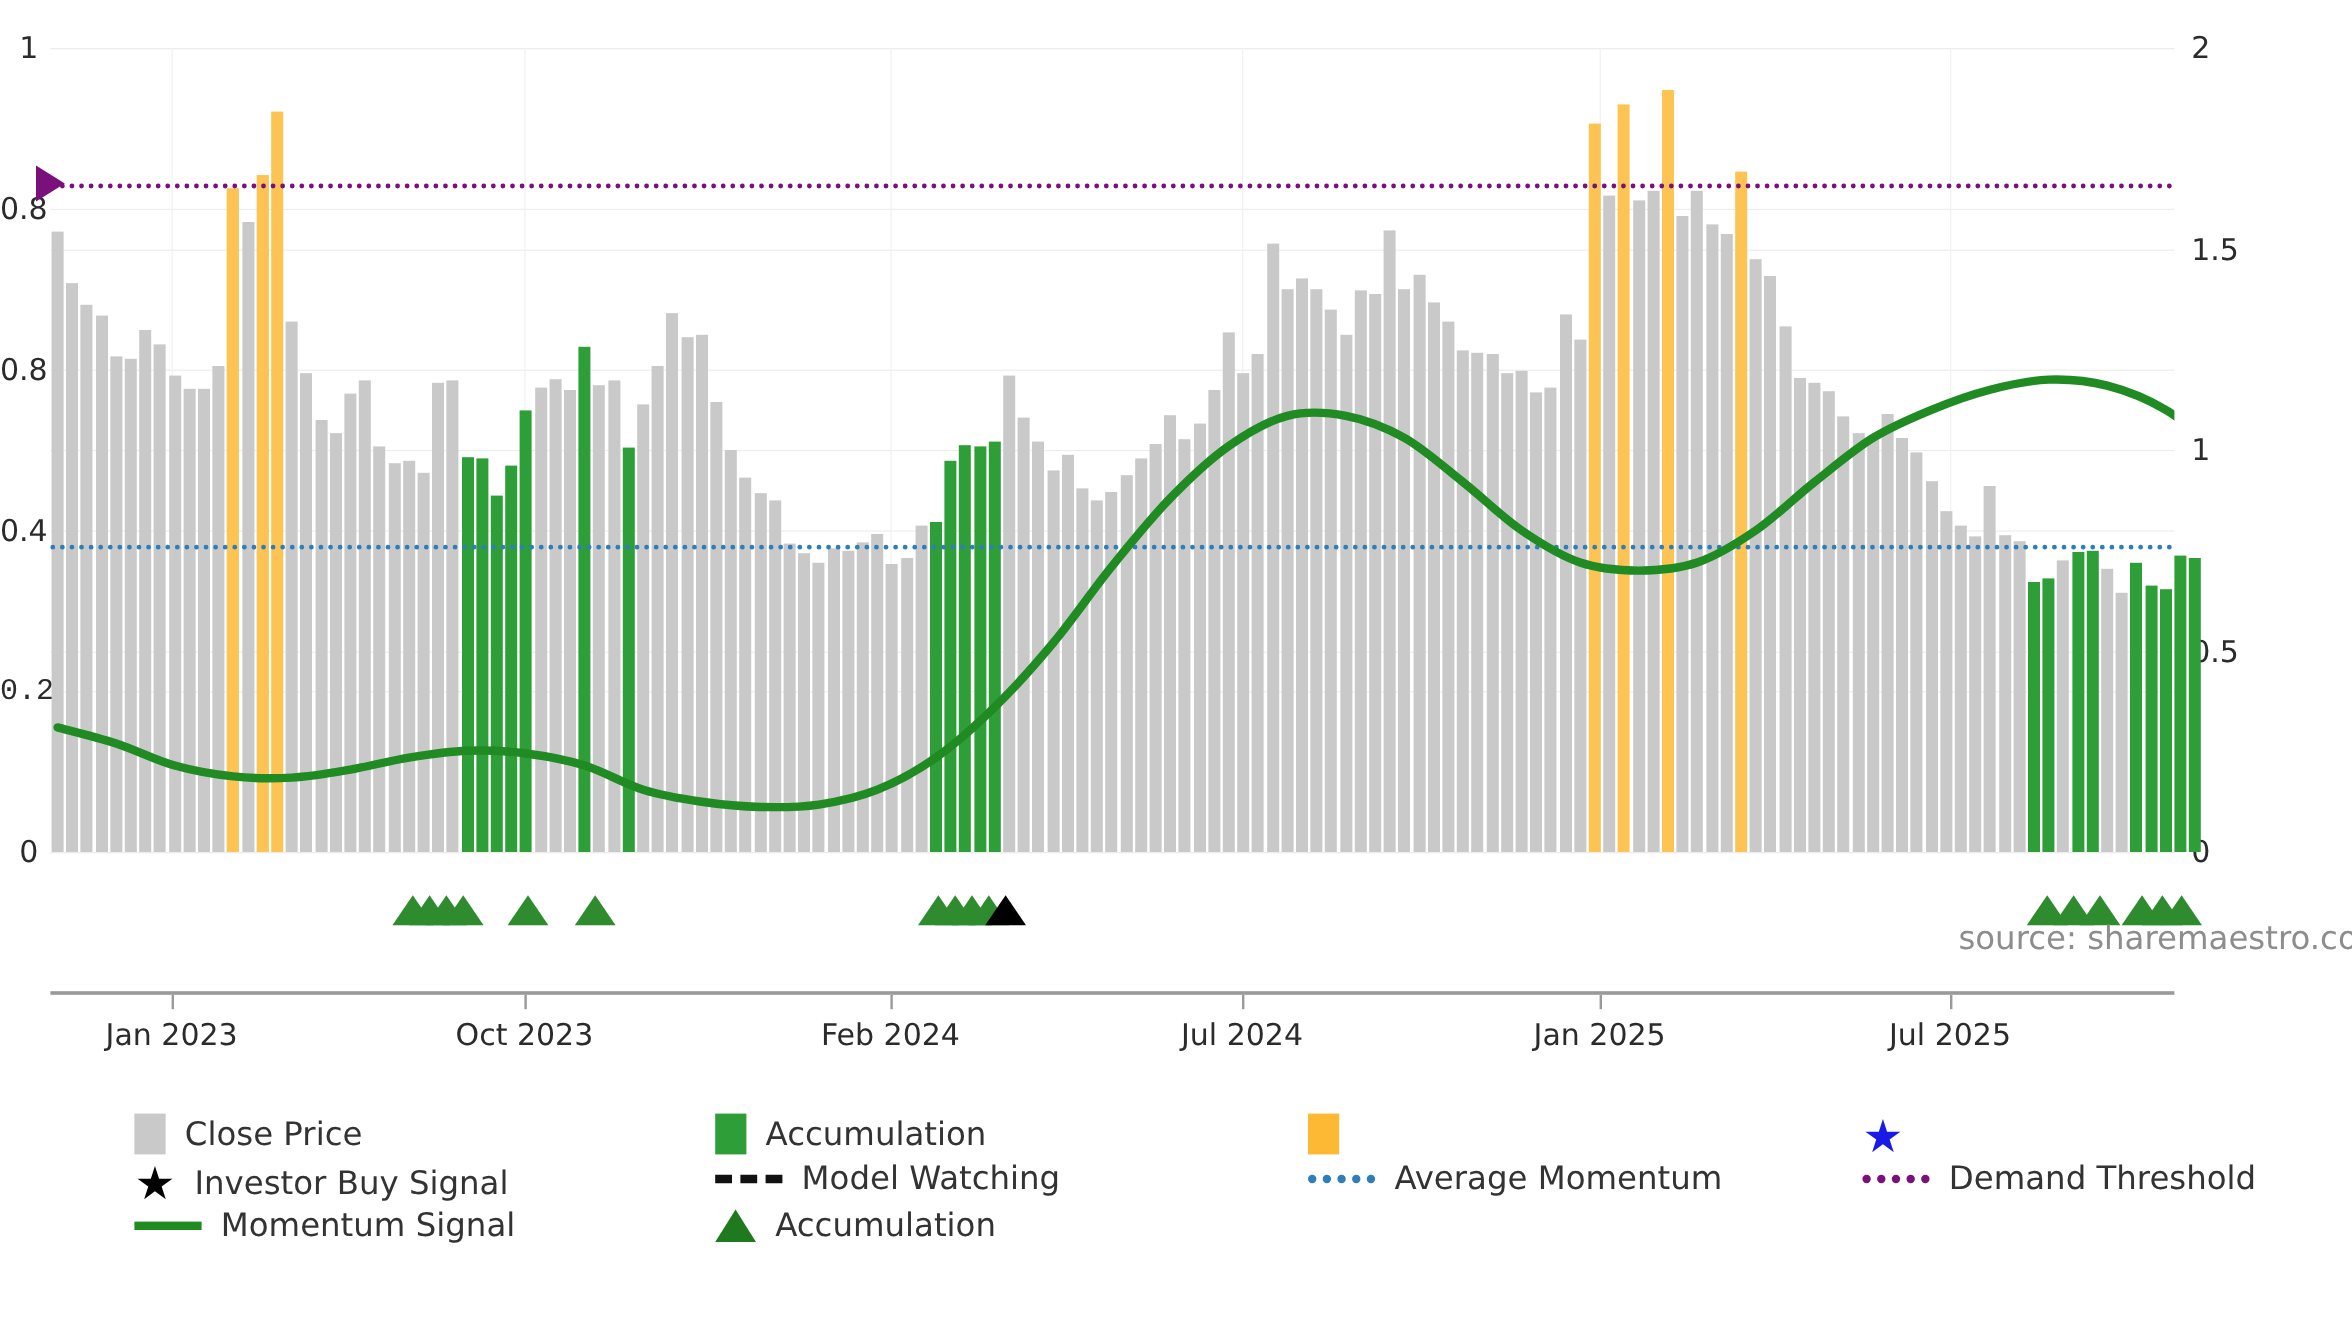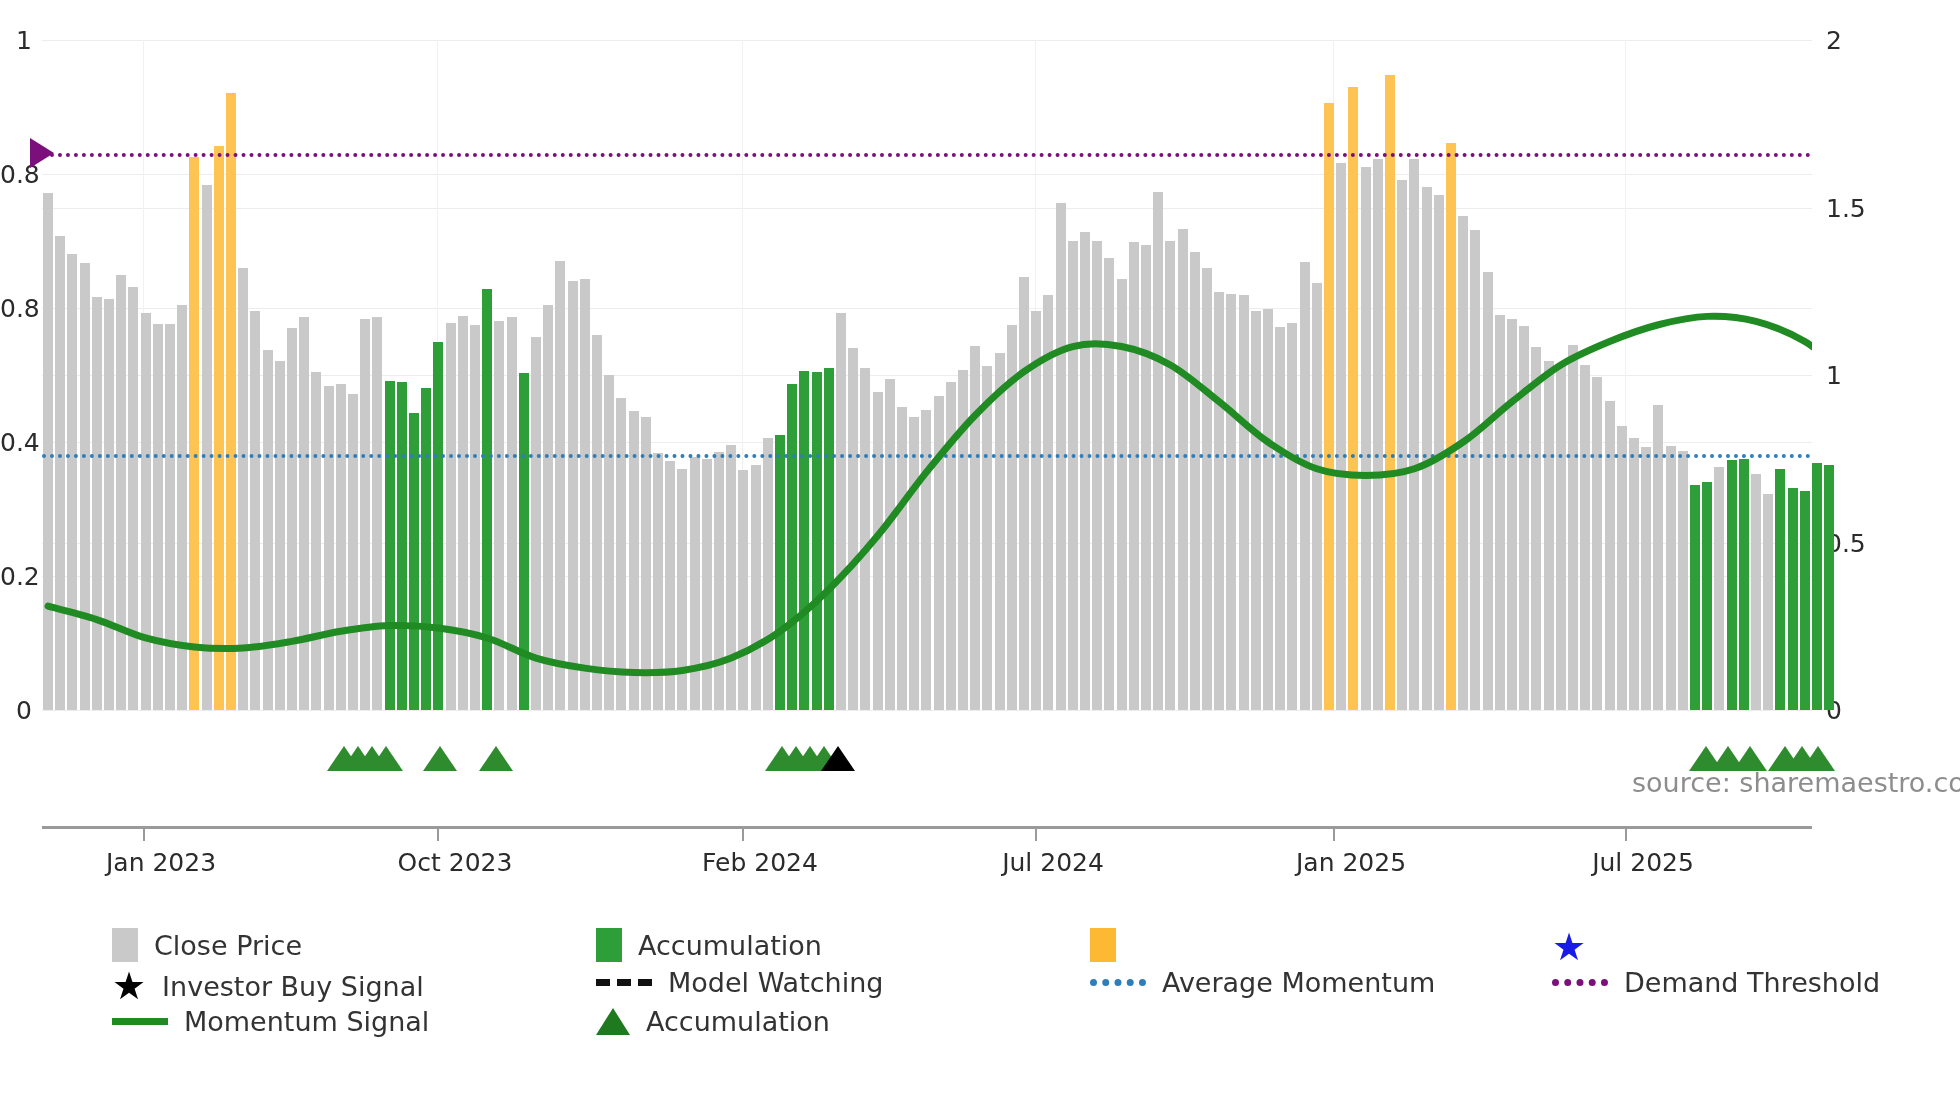--- a/index.html
+++ b/index.html
@@ -2,21 +2,21 @@
 <html><head>
 <meta charset="utf-8">
 <style>
   html,body{margin:0;padding:0;background:#ffffff;}
   body{width:1960px;height:1102px;font-family:"DejaVu Sans",sans-serif;overflow:hidden;}
   #root{position:relative;width:1960px;height:1102px;}
 
   .axis-label{position:absolute;font-size:25px;color:#2b2b2b;white-space:nowrap;}
   .ytick-left{right:0;transform:translateY(-50%);text-align:right;}
   .ytick-right{left:0;transform:translateY(-50%);text-align:left;}
-  .xtick{transform:translateX(-50%);font-size:25px;color:#2b2b2b;white-space:nowrap;margin-left:18px;}
+  .xtick{transform:translateX(-50%);font-size:25px;color:#2b2b2b;white-space:nowrap;}
 
   .plot{position:absolute;left:42px;top:40px;width:1770px;height:670px;}
   .gridline{position:absolute;left:0;width:100%;height:1px;background:#ededed;}
   .vgrid{position:absolute;top:0;width:1px;height:100%;background:#f1f1f1;}
 
   .bar{position:absolute;bottom:0;width:10px;}
   .bar.close{background:#c9c9c9;}
   .bar.acc{background:#2e9e38;}
   .bar.dtl{background:#fdc453;}
 
@@ -45,21 +45,21 @@
 </head>
 <body>
 
 <div id="root">
 
   <div id="left-ticks">
       <div class="axis-label ytick-left" style="left: 0px; width: 32px; top: 40px;">1</div>
       <div class="axis-label ytick-left" style="left: 0px; width: 32px; top: 174px;">0.8</div>
       <div class="axis-label ytick-left" style="left: 0px; width: 32px; top: 308px;">0.8</div>
       <div class="axis-label ytick-left" style="left: 0px; width: 32px; top: 442px;">0.4</div>
-      <div class="axis-label ytick-left" style="left: 0px; width: 32px; top: 576px;">0.2</div>
+      <div class="axis-label ytick-left" style="left: 0px; width: 32px; top: 576px; font-family: Liberation Mono, monospace;">0.2</div>
       <div class="axis-label ytick-left" style="left: 0px; width: 32px; top: 710px;">0</div>
     </div>
 
   <div id="right-ticks">
       <div class="axis-label ytick-right" style="left: 1826px; top: 40px;">2</div>
       <div class="axis-label ytick-right" style="left: 1826px; top: 207.5px;">1.5</div>
       <div class="axis-label ytick-right" style="left: 1826px; top: 375px;">1</div>
       <div class="axis-label ytick-right" style="left: 1826px; top: 542.5px;">0.5</div>
       <div class="axis-label ytick-right" style="left: 1826px; top: 710px;">0</div>
     </div>

